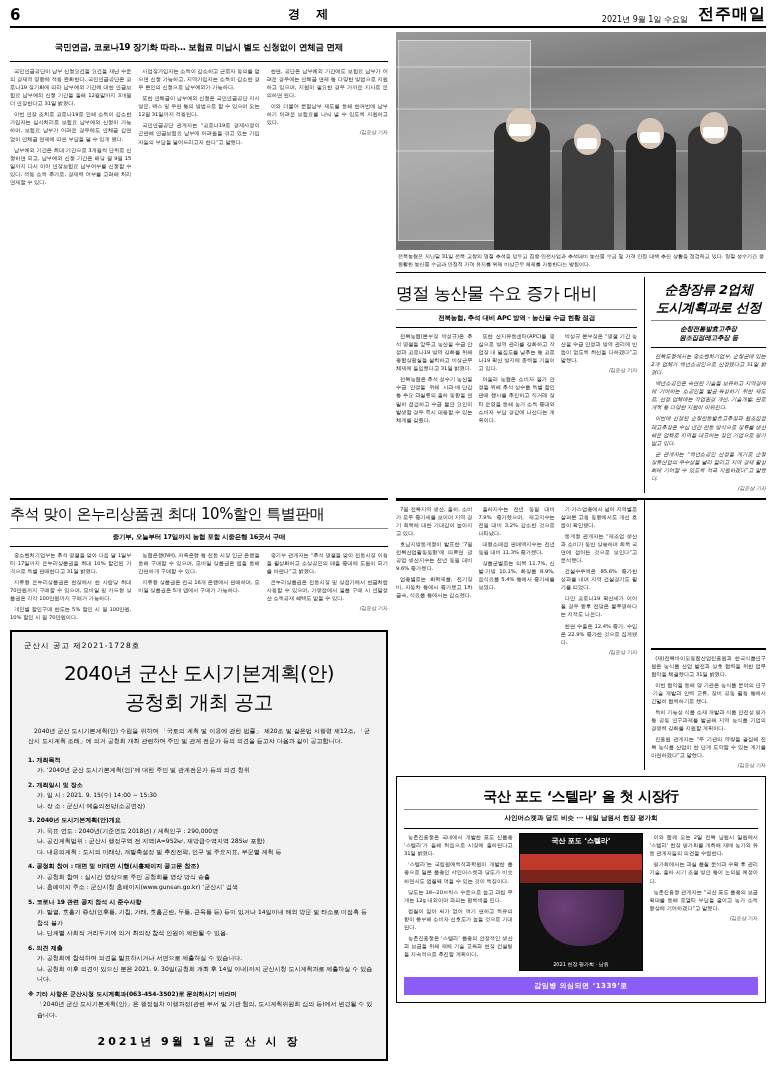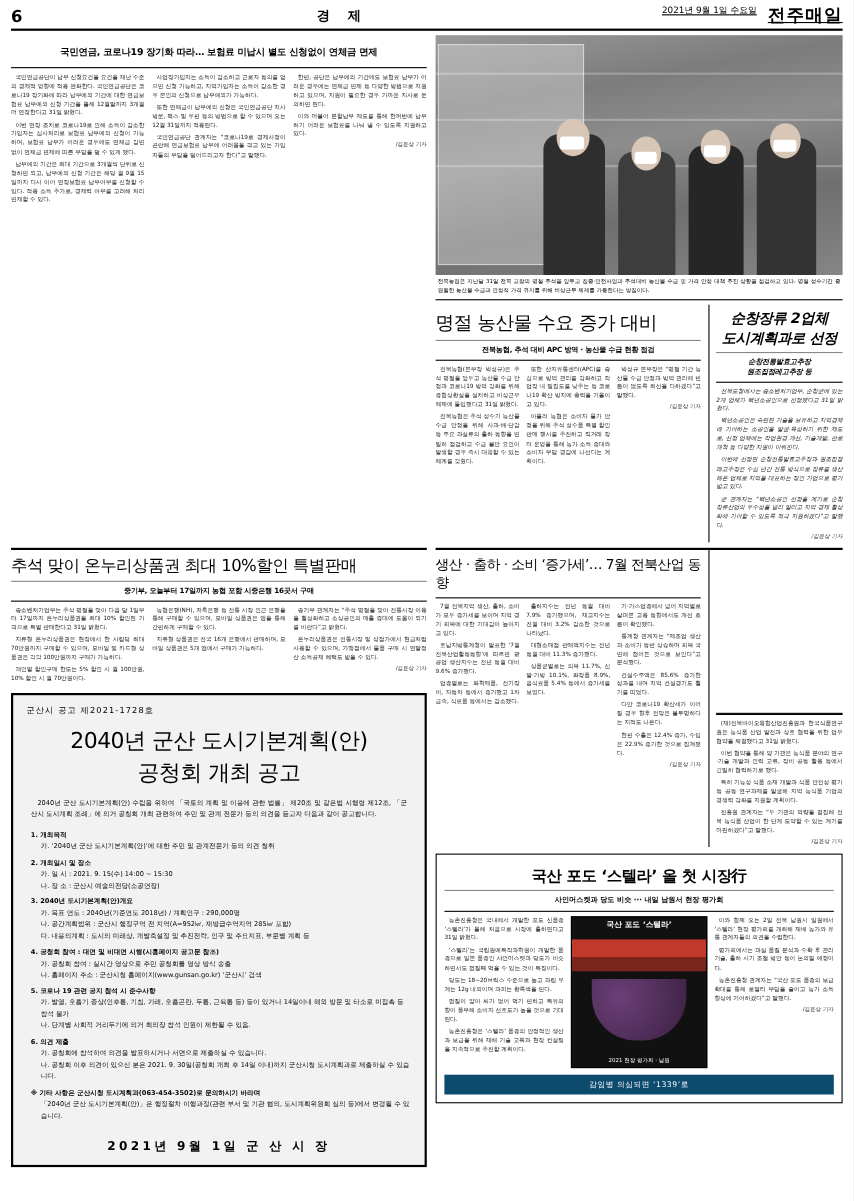--- a/index.html
+++ b/index.html
@@ -19,21 +19,21 @@
   }
   
   .masthead {
     display:flex; align-items:center; justify-content:space-between;
     border-bottom: 2px solid #000;
     padding-bottom: 3px; margin-bottom: 4px;
     height: 22px;
   }
   .mh-page { font-size: 15px; font-weight: bold; letter-spacing:0; }
   .mh-section { font-size: 12px; font-weight: bold; letter-spacing: 6px; }
-  .mh-right { display:flex; align-items:flex-start; gap:10px;text-decoration:underline; }
+  .mh-right { display:flex; align-items:flex-end; gap:10px; }
   .mh-date { font-size: 8px; }
   .mh-title { font-size: 16px; font-weight: bold; letter-spacing:1px; }
 
   
   .rule { border-top:1px solid #000; }
   .thinrule { border-top: 1px solid #888; }
   .hr-dbl { border-top: 2px solid #000; }
   .body-col { font-size:5.2px; line-height:1.55; text-align:justify; color:#111; }
   .body-col p { margin:0 0 3px 0; text-indent: 4px; }
   .byline { text-align:right; font-size:5px; color:#333; margin-top:2px; }
@@ -116,21 +116,21 @@
     border:1px solid #000;
   }
   .poster .band { position:absolute; left:0; right:0; height:16px; background:#c0392b; top:20px; }
   .poster .band2 { position:absolute; left:0; right:0; height:13px; background:#7b241c; top:36px; }
   .poster .grapes { position:absolute; left:50%; top:56px; transform:translateX(-50%); width:86px; height:56px;
     background: radial-gradient(circle at 30% 30%, #6b3f78, #3a2040); border-radius:0 0 40px 40px;}
   .poster .ttl { position:absolute; top:2px; left:0; right:0; text-align:center; color:#fff; font-size:7px; font-weight:bold;}
   .poster .foot { position:absolute; bottom:3px; left:0; right:0; text-align:center; color:#fff; font-size:5px;}
 
   .stamp {
-    margin-top:6px; background:#0c4a6e; color:#fff; font-size:7px; font-weight:normal;
+    margin-top:6px; background:#8b5cf6; color:#fff; font-size:7px; font-weight:bold;
     text-align:center; padding:4px 0; letter-spacing:0.5px;
   }
   .boxline { border:1px solid #000; }
 </style>
 </head>
 <body>
 
 <div class="page">
 
   <div class="masthead">
@@ -305,21 +305,20 @@
         <div class="notice-sign">2021년 9월 1일 군 산 시 장</div>
       </div>
     </div>
 
     <div class="mid-right">
       <div class="hr-dbl"></div>
 
       <div style="display:flex;gap:7px;">
 
         <div style="flex:2.1;">
-          <div class="hl" style="font-size:12.5px;">생산 · 출하 · 소비 ‘증가세’… 7월 전북산업 동향</div>
           <div class="rule"></div>
           <div style="display:flex;gap:6px;padding-top:4px;">
             <div class="body-col" style="flex:1;">
               <p>7월 전북지역 생산, 출하, 소비가 모두 증가세를 보이며 지역 경기 회복에 대한 기대감이 높아지고 있다.</p>
               <p>호남지방통계청이 발표한 ‘7월 전북산업활동동향’에 따르면 광공업 생산지수는 전년 동월 대비 9.6% 증가했다.</p>
               <p>업종별로는 화학제품, 전기장비, 자동차 등에서 증가했고 1차금속, 식료품 등에서는 감소했다.</p>
             </div>
             <div class="body-col" style="flex:1;">
               <p>출하지수는 전년 동월 대비 7.9% 증가했으며, 재고지수는 전월 대비 3.2% 감소한 것으로 나타났다.</p>
               <p>대형소매점 판매액지수는 전년 동월 대비 11.3% 증가했다.</p>

